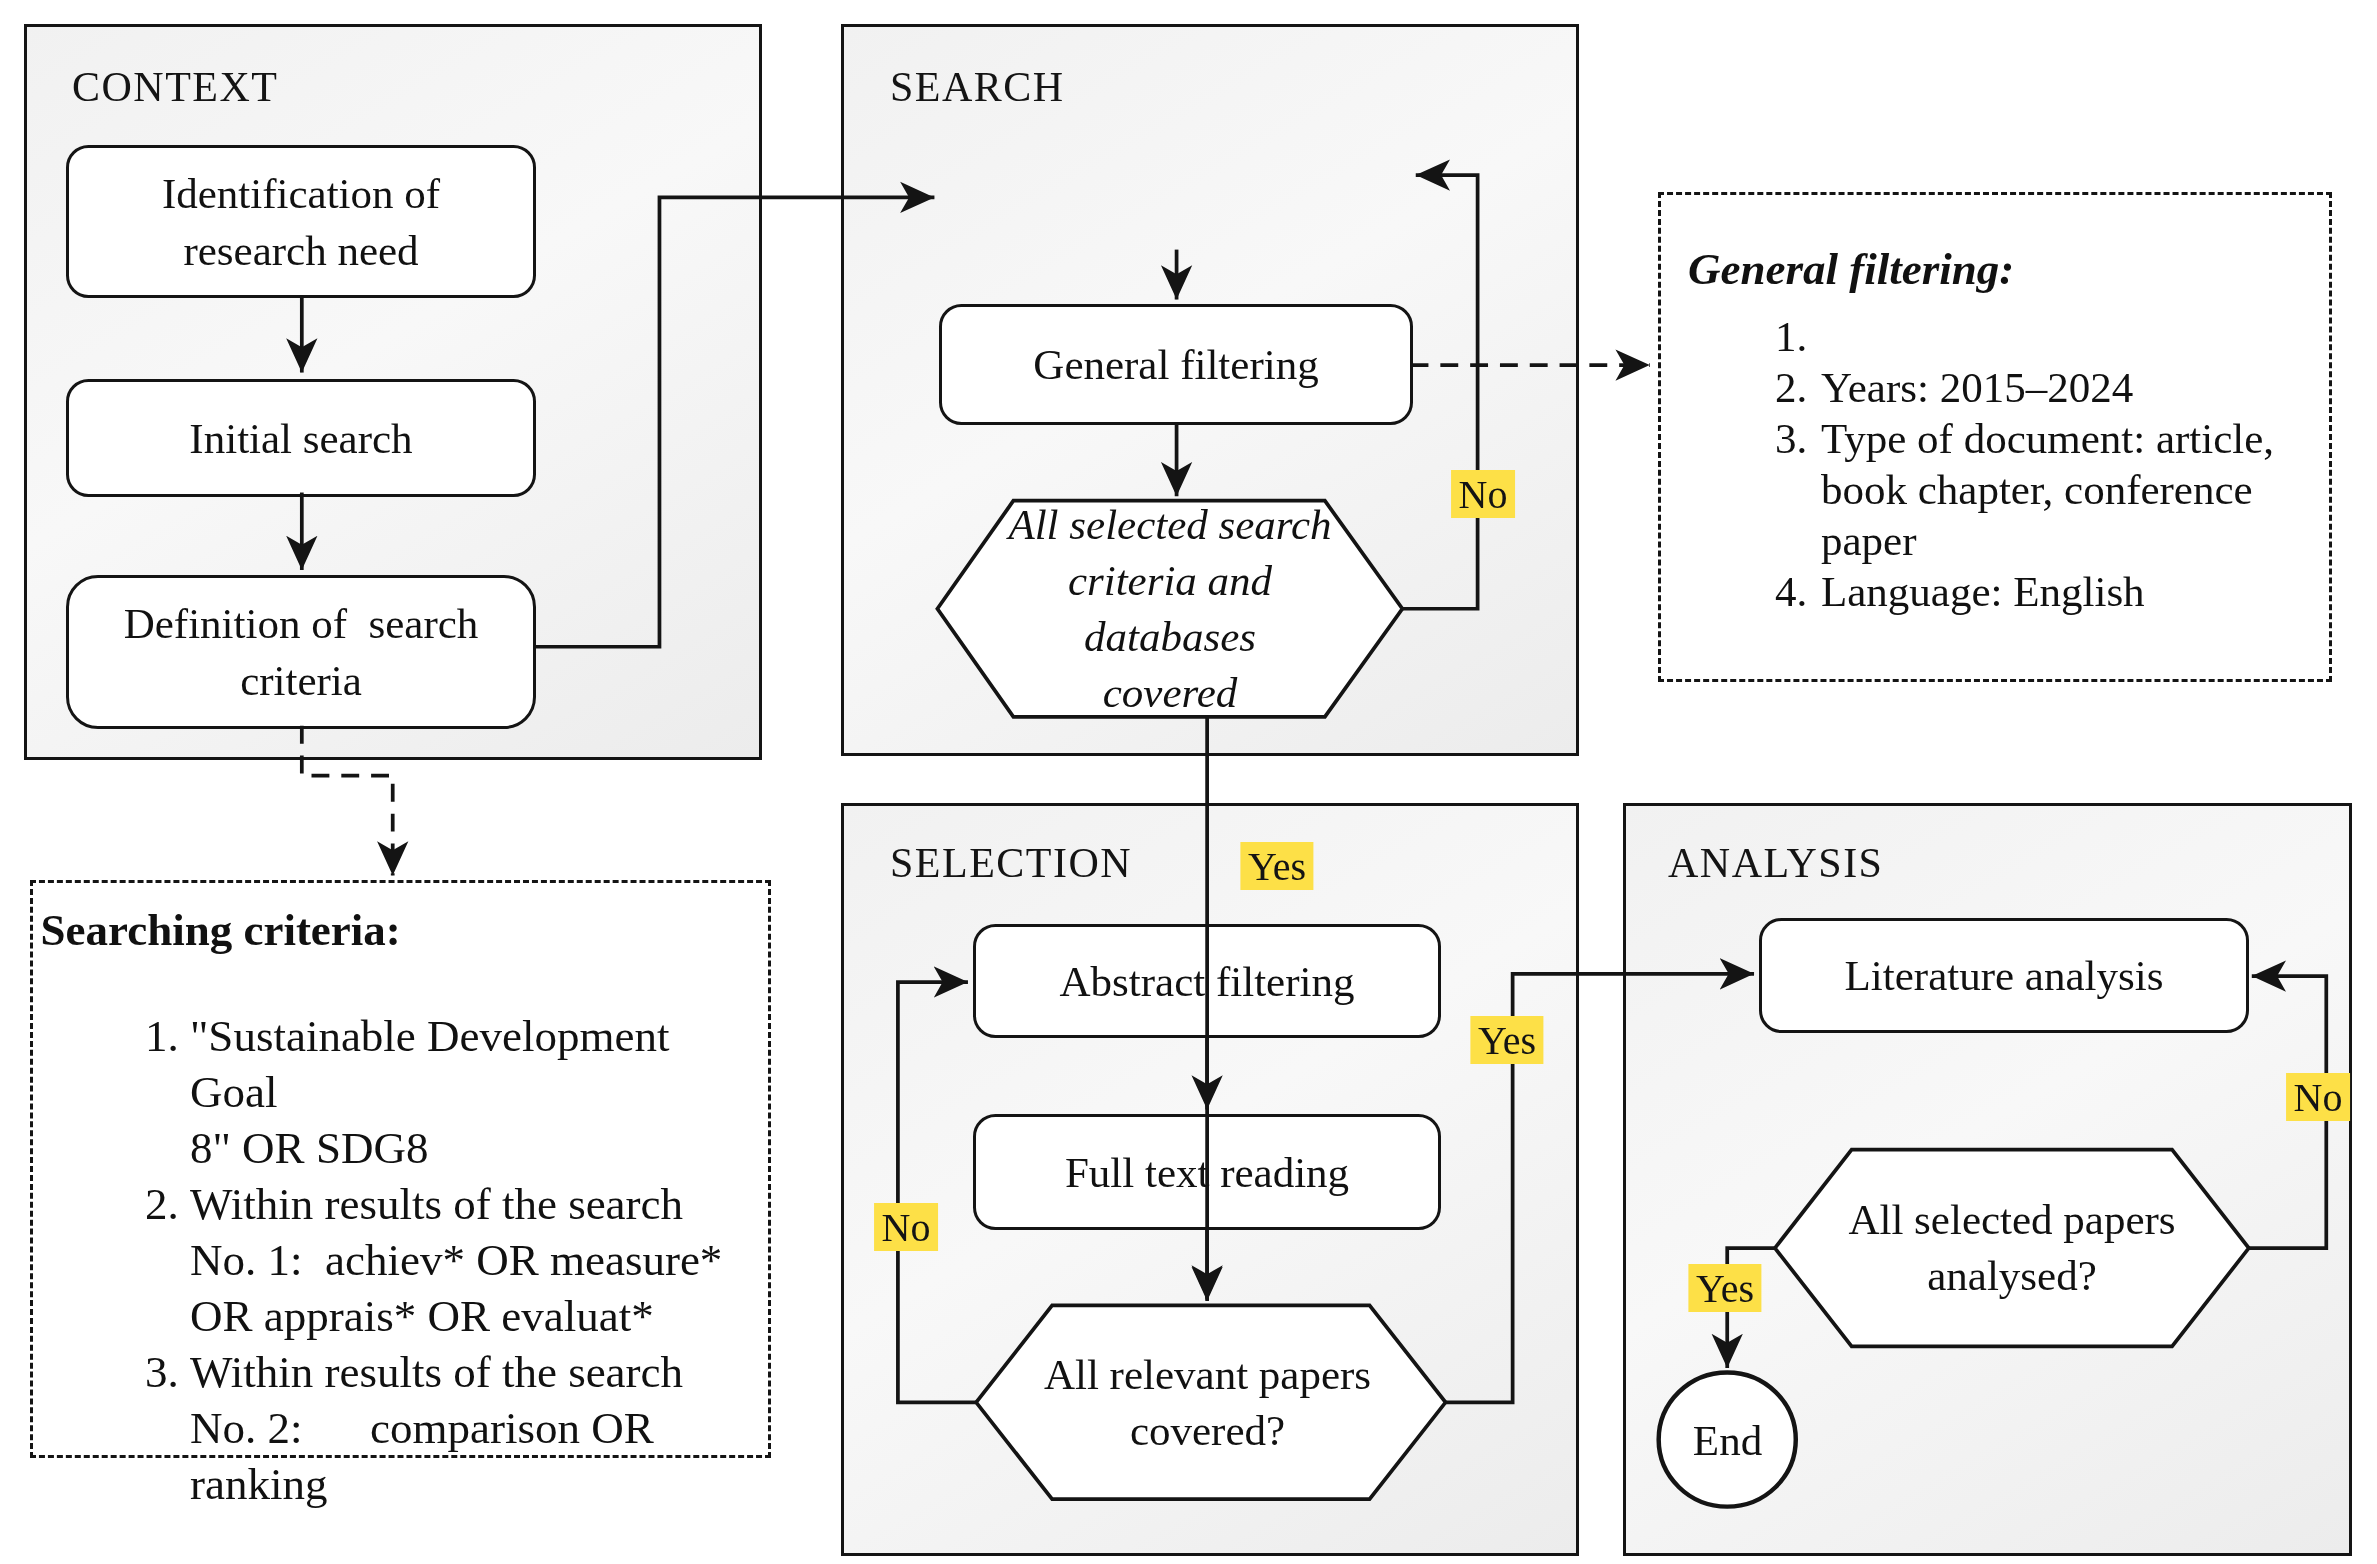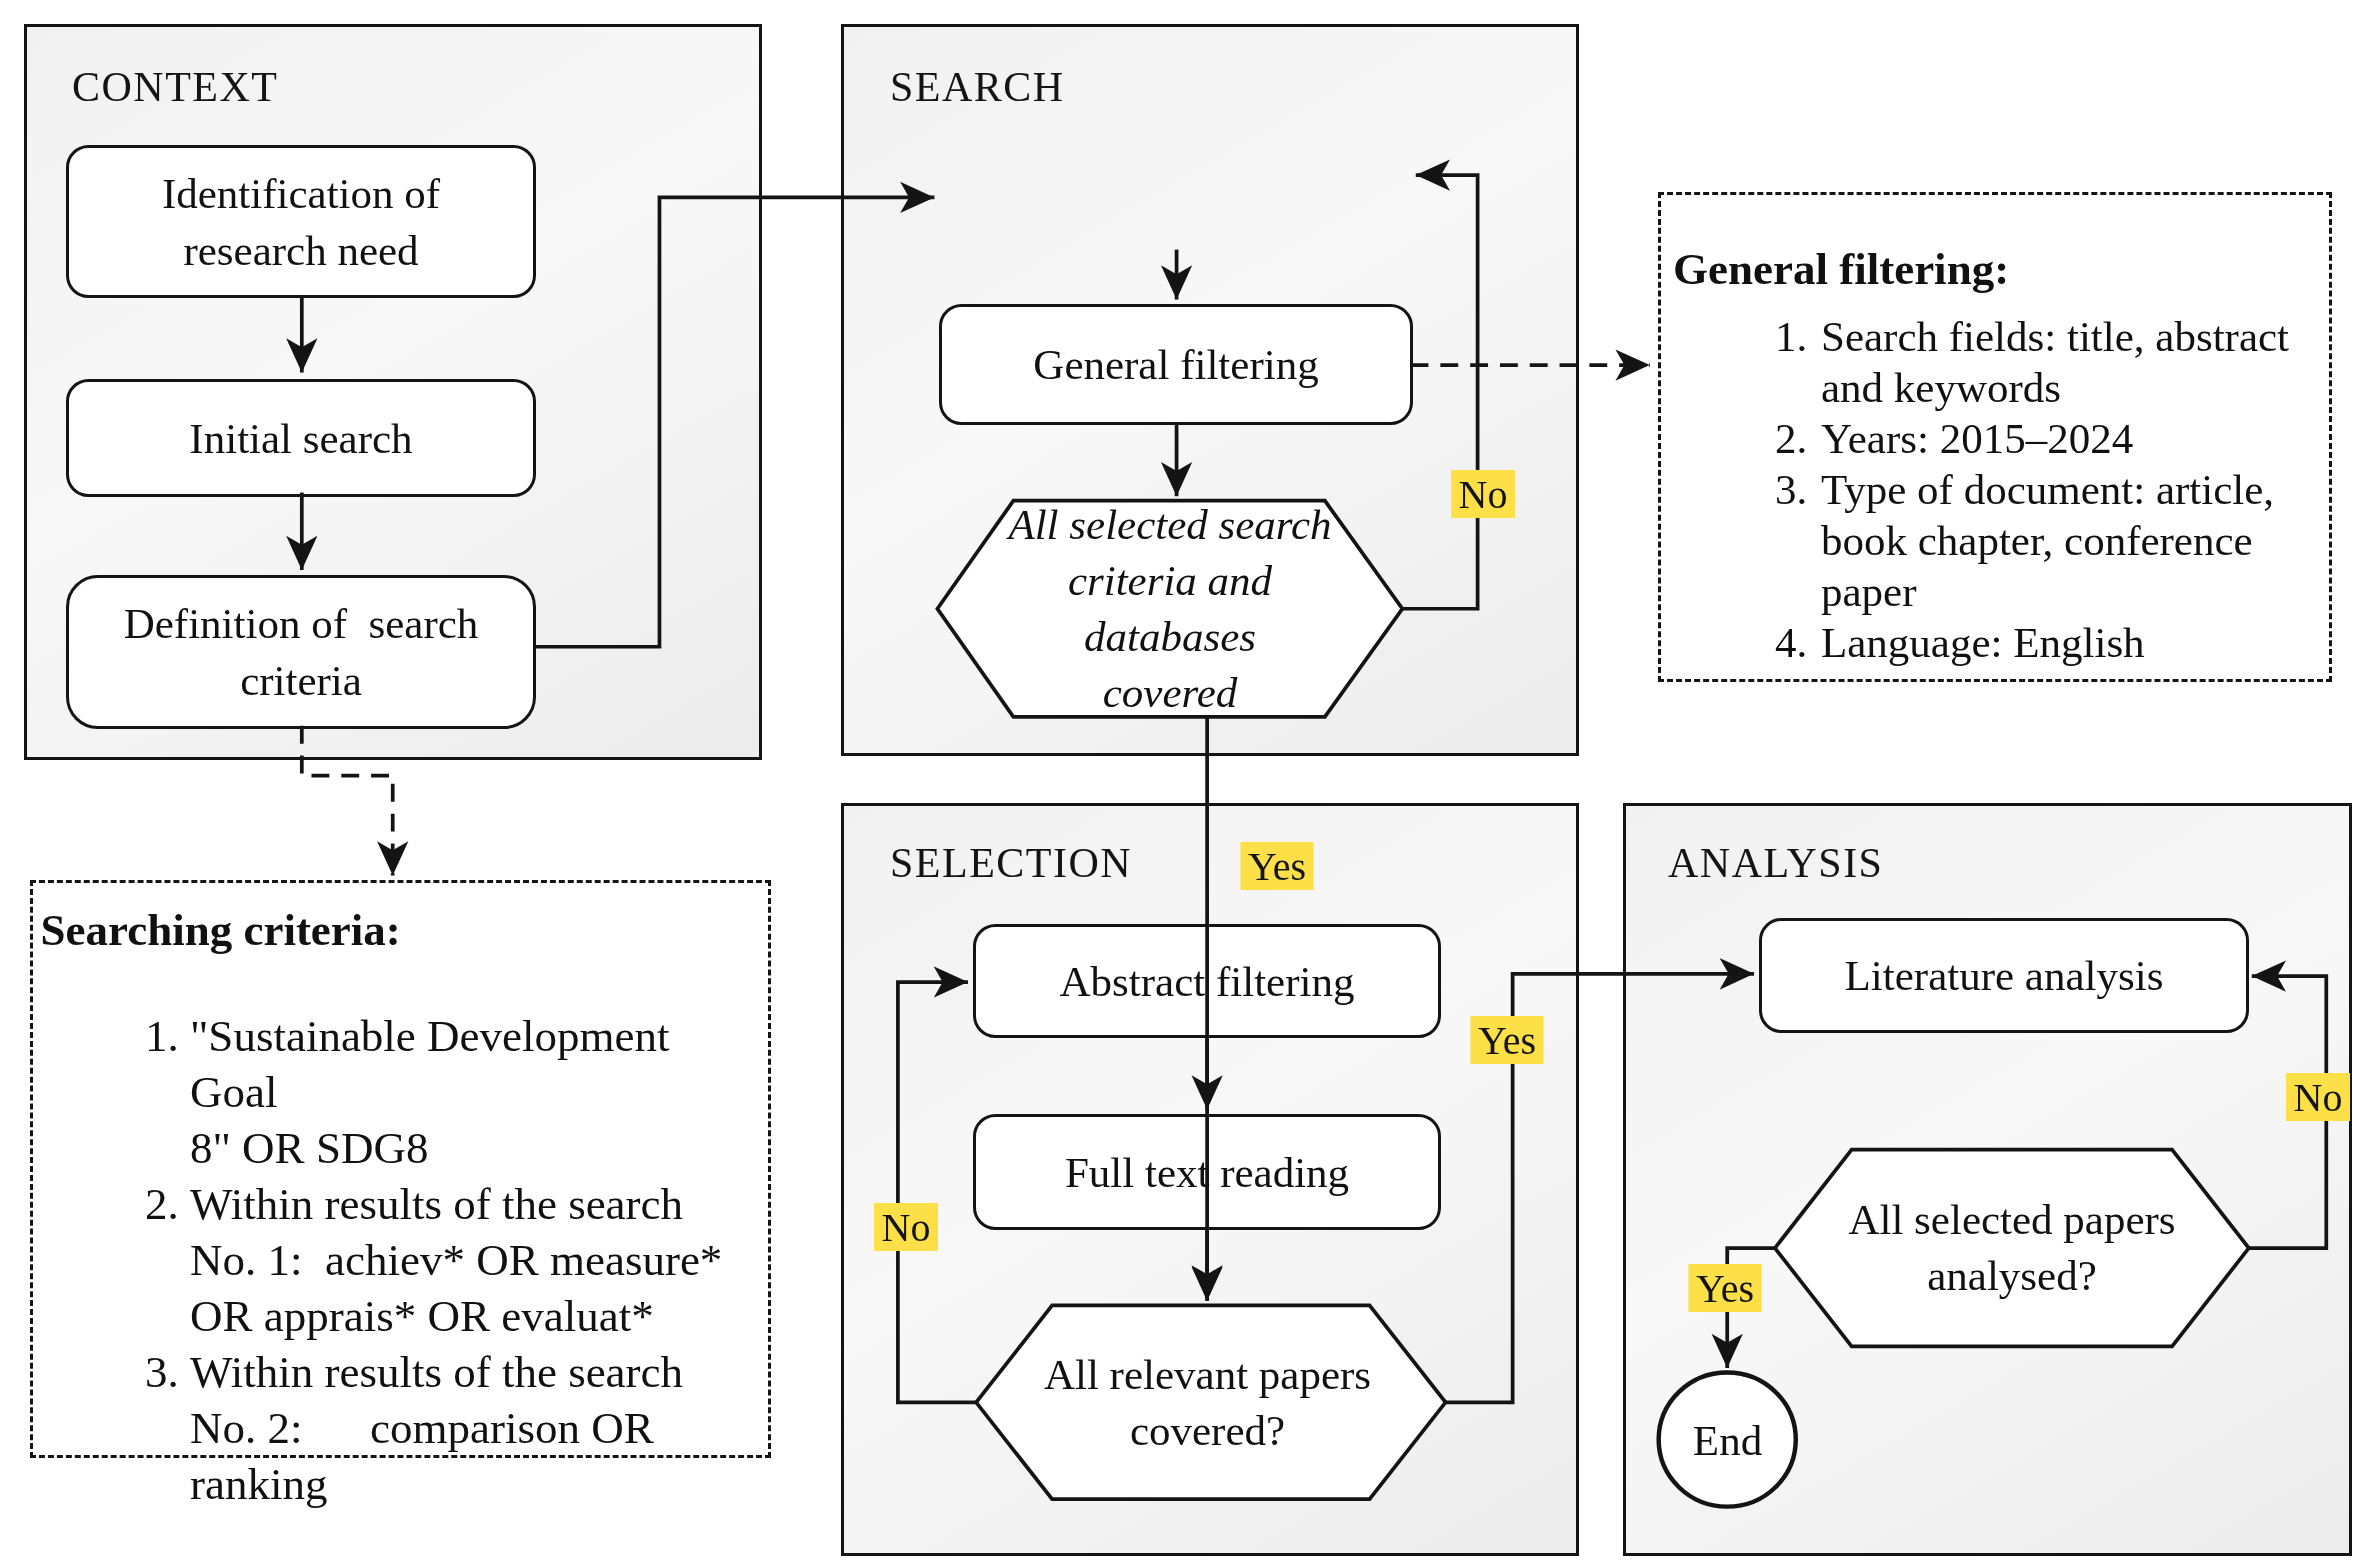--- a/index.html
+++ b/index.html
@@ -218,26 +218,24 @@
       <div class="li">
         <span class="num">3.</span>
         <span class="txt">Within results of the search
 No. 2:      comparison OR
 ranking</span>
       </div>
     </div>
   </div>
 
   <div class="note" style="left:1658px;top:192px;width:668px;height:484px;">
-    <div class="note-title" style="left:12px;top:48px;">General filtering:</div>
+    <div class="note-title" style="left:27px;top:48px;font-style:italic;">General filtering:</div>
     <div class="note-list" id="filtering-list">
       <div class="li">
         <span class="num">1.</span>
-        <span class="txt">Search fields: title, abstract
-and keywords</span>
       </div>
       <div class="li">
         <span class="num">2.</span>
         <span class="txt">Years: 2015–2024</span>
       </div>
       <div class="li">
         <span class="num">3.</span>
         <span class="txt">Type of document: article,
 book chapter, conference
 paper</span>

